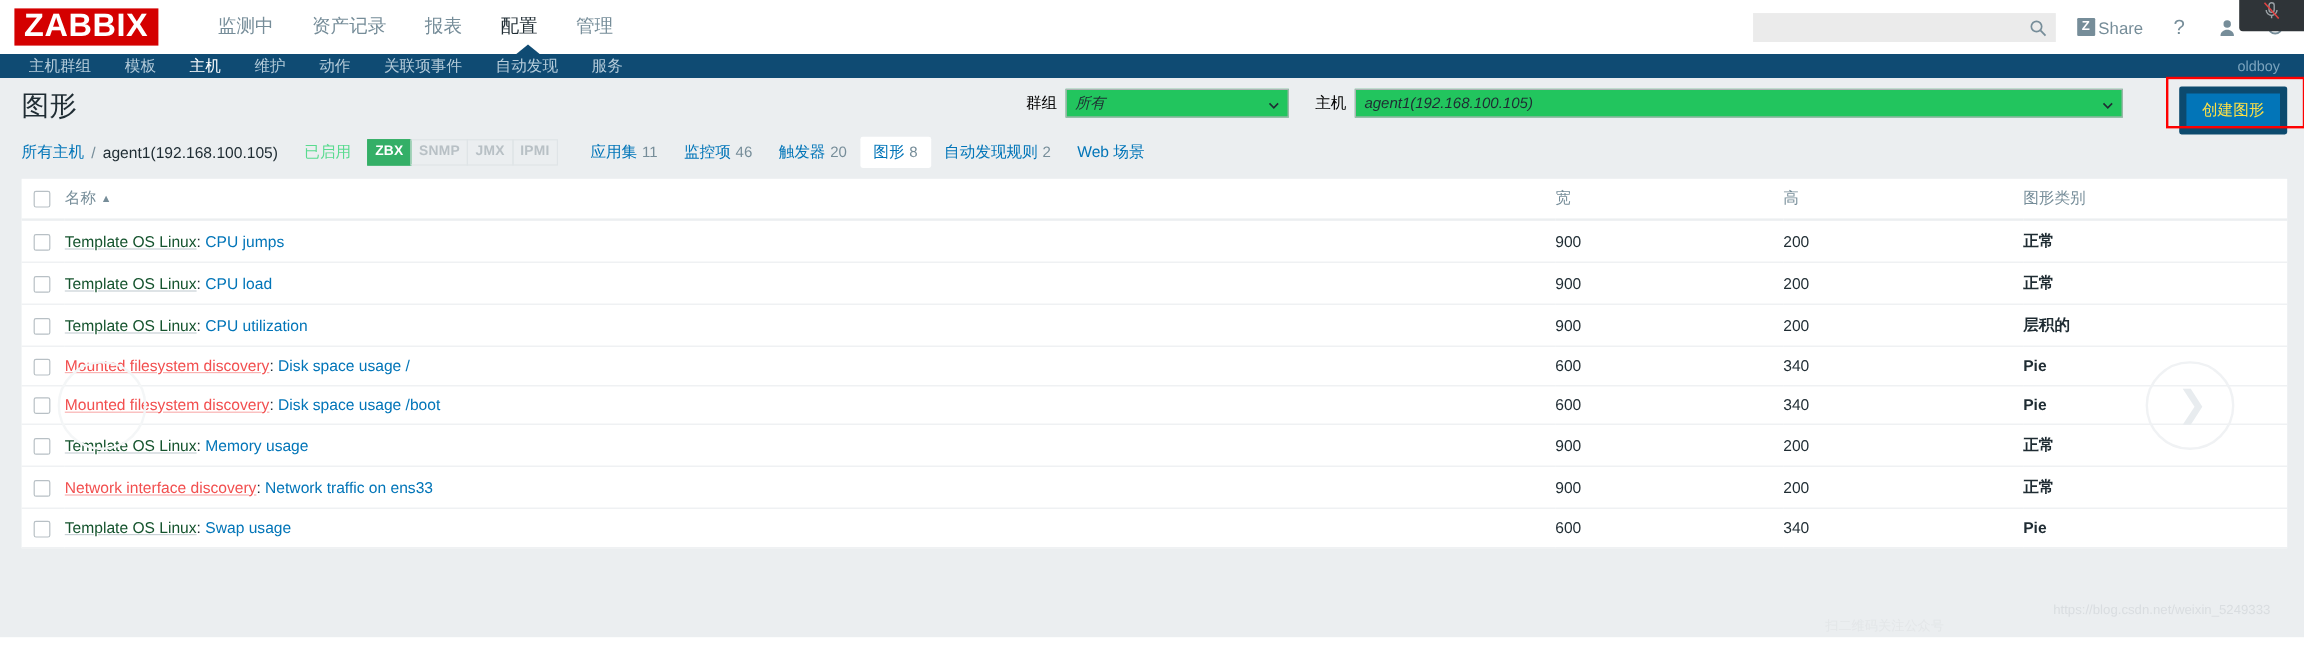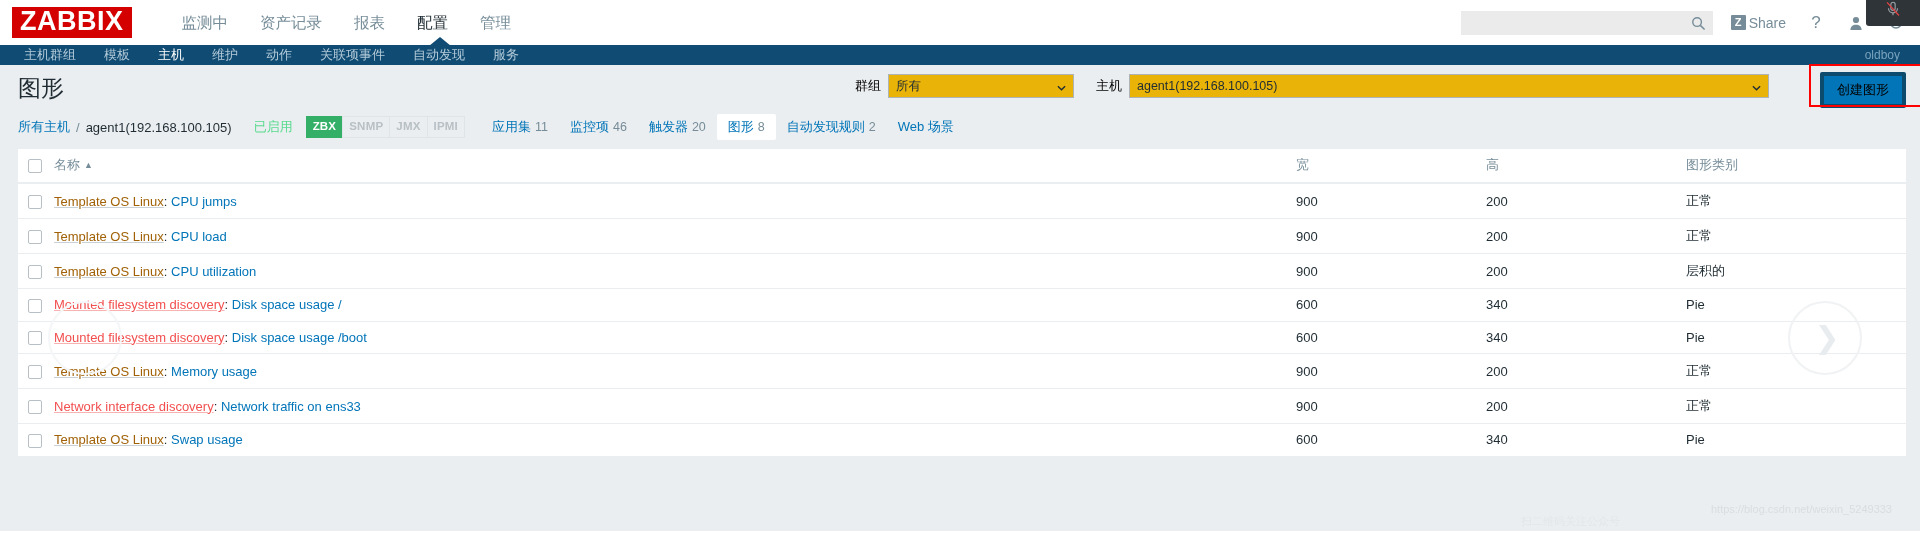--- a/index.html
+++ b/index.html
@@ -190,48 +190,49 @@
   }
   .filter-label {
     font-size: 13px;
     color: #000000;
     margin-right: 7px;
     white-space: nowrap;
   }
   .select-ctl {
     position: relative;
     height: 24px;
-    background: #eab308;
+    background: #22c55e;
     border: 1px solid #aeb3b5;
     display: flex;
     align-items: center;
     padding: 0 22px 0 7px;
     font-size: 12.5px;
     color: #1f2c33;
     cursor: pointer;
     white-space: nowrap;
     overflow: hidden;
+    font-style: italic;
   }
   .select-ctl.group-sel { width: 186px; margin-right: 22px; }
   .select-ctl.host-sel  { width: 640px; }
   .chev {
     position: absolute;
     right: 7px; top: 50%;
     transform: translateY(-50%);
     width: 9px; height: 9px;
   }
   .create-wrap {
     position: absolute;
     right: 14px;
     top: 7px;
   }
   .create-btn {
     background: #0275b8;
-    color: #000000;
-    border: 4px solid #0c4a6e;
+    color: #fde047;
+    border: 6px solid #0c4a6e;
     font-size: 13px;
     padding: 5px 13px;
     cursor: pointer;
     font-family: "Liberation Sans", sans-serif;
     border-radius: 2px;
   }
   .red-outline {
     position: absolute;
     left: -11px; top: -8px;
     width: 116px; height: 43px;
@@ -326,41 +327,41 @@
     padding: 8px 0 8px 0;
     border-bottom: 1px solid #ebeef0;
     color: #1f2c33;
     font-size: 13px;
     vertical-align: middle;
   }
   .col-chk  { width: 36px; padding-left: 10px !important; }
   .col-name { width: auto; }
   .col-w    { width: 190px; }
   .col-h    { width: 200px; }
-  .col-type { width: 220px; }
+  .col-type { width: 220px; font-weight: bold; }
   th.col-name { color: #0275b8; cursor: pointer; }
   th.col-type { color: #0275b8; cursor: pointer; }
   .sort-arrow {
     display: inline-block;
     margin-left: 4px;
     color: #768d99;
     font-size: 9px;
     vertical-align: 1px;
   }
   .chk {
     width: 14px; height: 14px;
     border: 1px solid #b8c0c5;
     background: #ffffff;
     display: inline-block;
     border-radius: 2px;
     cursor: pointer;
     vertical-align: middle;
   }
   .prefix {
-    color: #a16207;
+    color: #14532d;
     text-decoration: underline;
     text-decoration-color: #c9d1d6;
     cursor: pointer;
   }
   .prefix.discovery {
     color: #f24f4f;
     text-decoration-color: #f9b2b2;
   }
   .gname {
     color: #0275b8;

